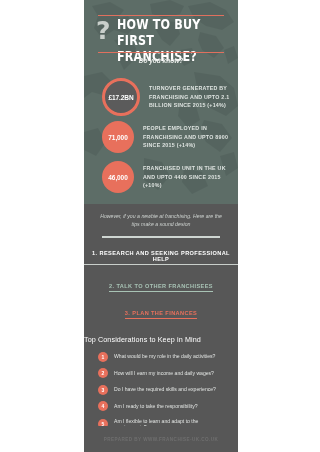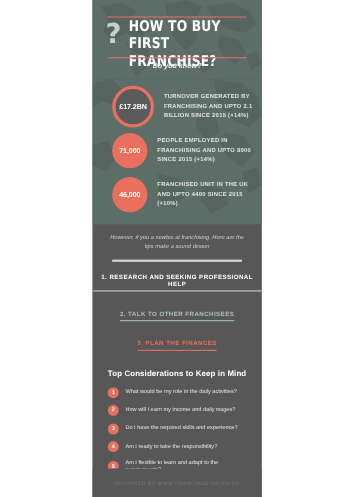--- a/index.html
+++ b/index.html
@@ -171,24 +171,23 @@
     letter-spacing: .4px;
     text-transform: uppercase;
     padding-bottom: 2px;
   }
   .step-1 .step-label { color: #ffffff; border-bottom: 1px solid #c9cfcb; }
   .step-2 .step-label { color: #a8c3b5; border-bottom: 1px solid #a8c3b5; }
   .step-3 .step-label { color: #e8705c; border-bottom: 1px solid #e8705c; }
 
   
   .consider-title {
-    text-align: center;
     color: #ffffff;
     font-size: 7.2px;
-    font-weight: bold;
+    font-weight: normal;
     padding: 3px 0 8px 0;
     letter-spacing: .1px;
   }
   .qlist {
     padding: 0 10px 0 14px;
   }
   .qitem {
     display: flex;
     align-items: center;
     margin-bottom: 6.5px;

